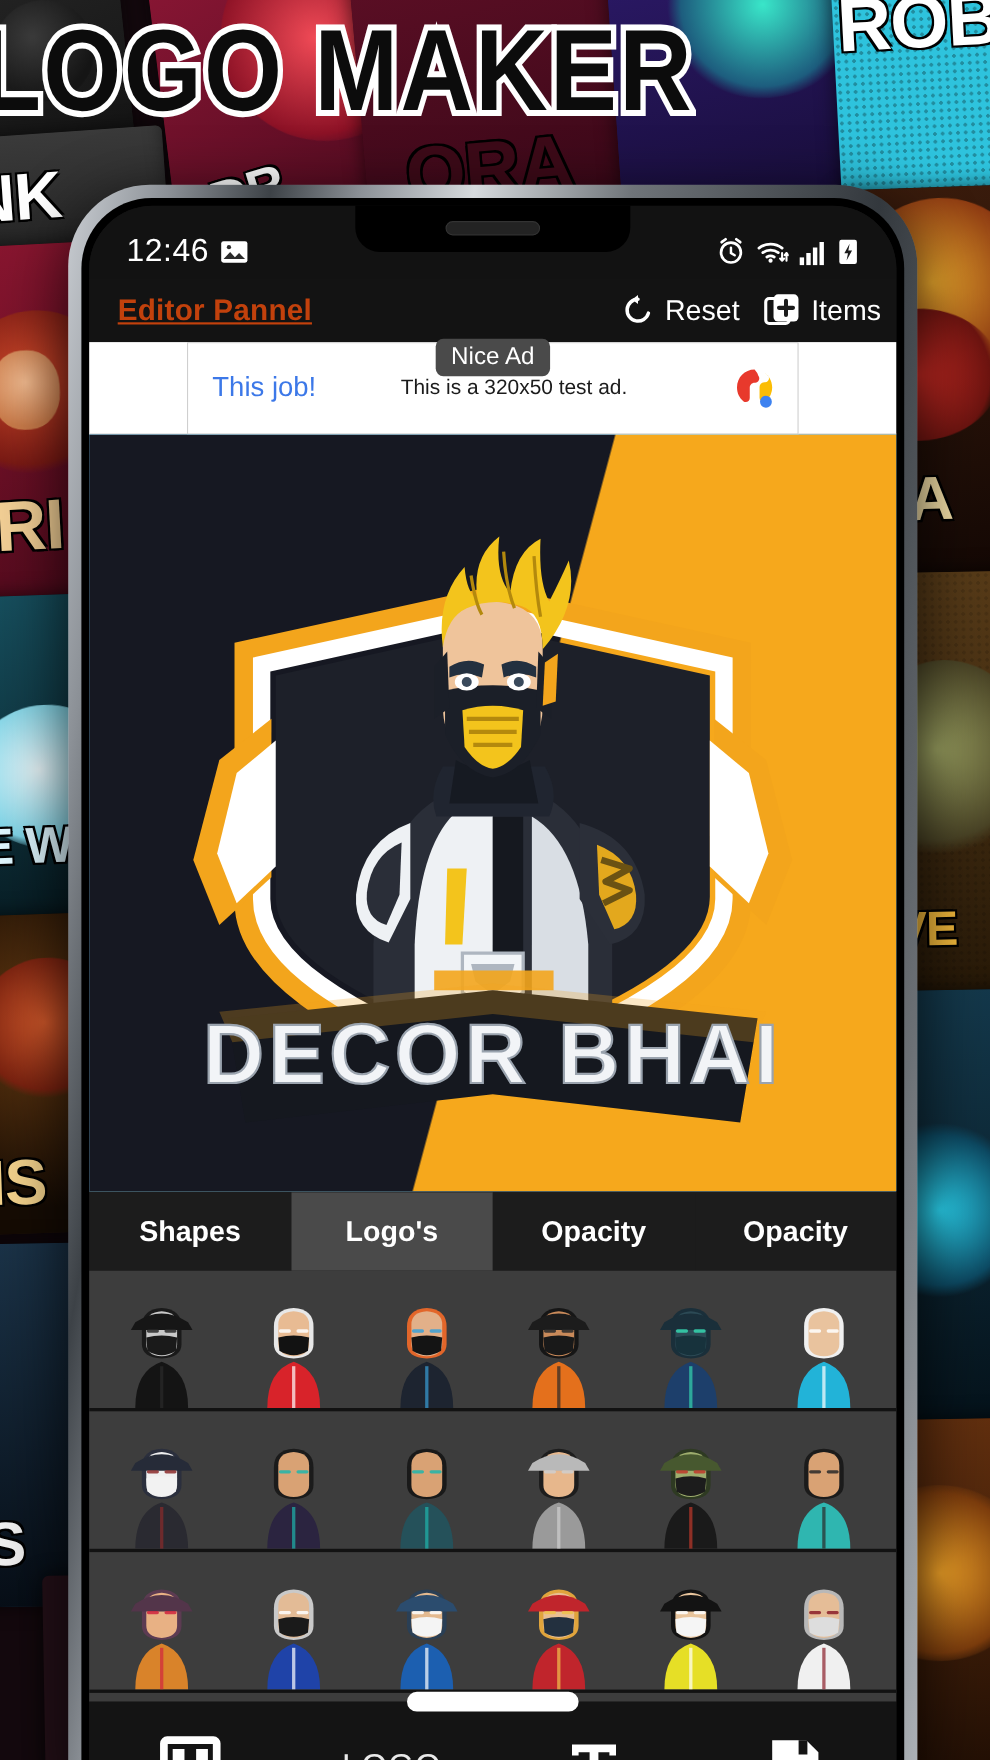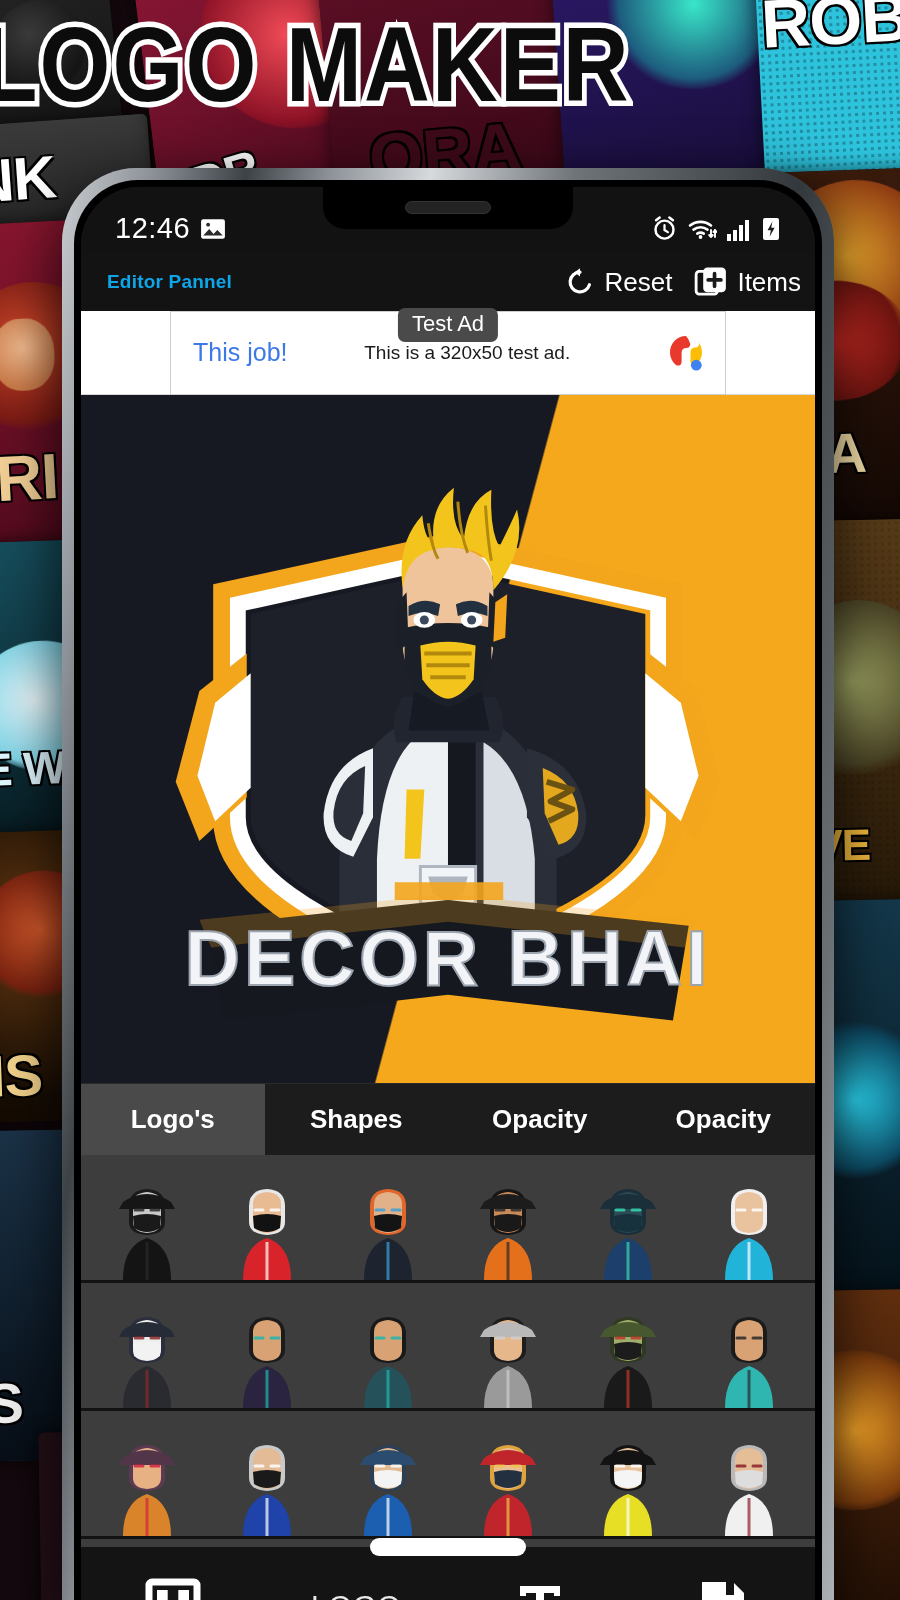--- a/index.html
+++ b/index.html
@@ -96,21 +96,21 @@
     width:86px; height:13px; border-radius:8px;
     background:#232323; border:1px solid #333; z-index:6;
   }
 
   
   #appbar {
     height:58px; background:#131313;
     display:flex; align-items:center; justify-content:space-between;
     padding:0 14px 0 26px;
   }
-  #app-title { color:#0ea5e9; font-size:19px; font-weight:bold; letter-spacing:.2px; }
+  #app-title { color:#c2410c; font-size:27px; font-weight:bold; letter-spacing:.2px;text-decoration:underline; }
   #appbar-actions { display:flex; align-items:center; gap:22px; }
   .act { display:flex; align-items:center; gap:9px; cursor:pointer; }
   .act span.lbl { color:#fff; font-size:26px; }
 
   
   #ad-banner {
     height:84px; background:#ffffff;
     display:flex; align-items:center; justify-content:center;
     position:relative; border-bottom:1px solid #d8d8d8;
   }
@@ -347,21 +347,21 @@
               <path d="M14.5 6v9M10 10.5h9" stroke="#1b1b1b" stroke-width="2.6" stroke-linecap="round"></path>
             </svg>
           </span>
           <span class="lbl">Items</span>
         </div>
       </div>
     </div>
 
     <div id="ad-banner">
       <div id="ad-box">
-        <span id="ad-badge">Test Ad</span>
+        <span id="ad-badge">Nice Ad</span>
         <span id="ad-cta">This job!</span>
         <span id="ad-text">This is a 320x50 test ad.</span>
         <span id="admob-logo">
           <svg width="50" height="50" viewBox="0 0 50 50">
             <path d="M25 8c-9 0-16 7.2-16 16.3 0 5 2.2 9.5 5.7 12.4 2.4 2 5.9.3 5.9-2.8V24.3c0-2.4 1.9-4.4 4.4-4.4h.6c3 0 4.8-3.6 2.9-6A15.6 15.6 0 0 0 25 8z" fill="#e8392c"></path>
             <path d="M25 8c4.9 0 9.3 2.2 12.3 5.7 1.9 2.3.2 5.8-2.8 5.8h-.6c-2.4 0-4.4 2-4.4 4.4v9.7c0 3.1 3.5 4.8 5.9 2.8A16.2 16.2 0 0 0 41 24.3C41 15.2 34 8 25 8z" fill="#fbbd05"></path>
             <circle cx="35.3" cy="37.2" r="5.4" fill="#3d82f0"></circle>
           </svg>
         </span>
       </div>
@@ -420,25 +420,25 @@
         <path d="M326 196 Q320 150 346 122 Q348 146 358 152 Q352 114 378 94 Q374 130 388 146 Q392 108 416 96 Q414 136 424 154 Q436 130 442 116 Q452 158 418 198 Q418 164 398 158 Q372 150 348 160 Q330 168 326 196 Z" fill="#f3c41c"></path>
         <path d="M352 130 Q356 156 362 166 M382 108 Q384 140 392 160 M410 112 Q412 146 416 168" stroke="#b3890d" stroke-width="3" fill="none"></path>
 
         <path d="M128 538 L372 512 L616 538 L600 634 L372 608 L144 634 Z" fill="#15181f"></path>
         <path d="M120 532 L372 506 L624 532 L612 560 L372 534 L132 560 Z" fill="#f3a51c" opacity=".25"></path>
         <text x="372" y="598" text-anchor="middle" font-family="'Liberation Sans', sans-serif" font-weight="bold" font-size="78" letter-spacing="4" fill="#f2f4f7" stroke="#9aa3ae" stroke-width="2">DECOR BHAI</text>
       </svg>
     </div>
 
     <div id="tabs">
+      <div class="tab">
+        <span>Shapes</span>
+      </div>
       <div class="tab active">
         <span>Logo's</span>
-      </div>
-      <div class="tab">
-        <span>Shapes</span>
       </div>
       <div class="tab">
         <span>Opacity</span>
       </div>
       <div class="tab">
         <span>Opacity</span>
       </div>
     </div>
 
     <div id="logo-grid">

